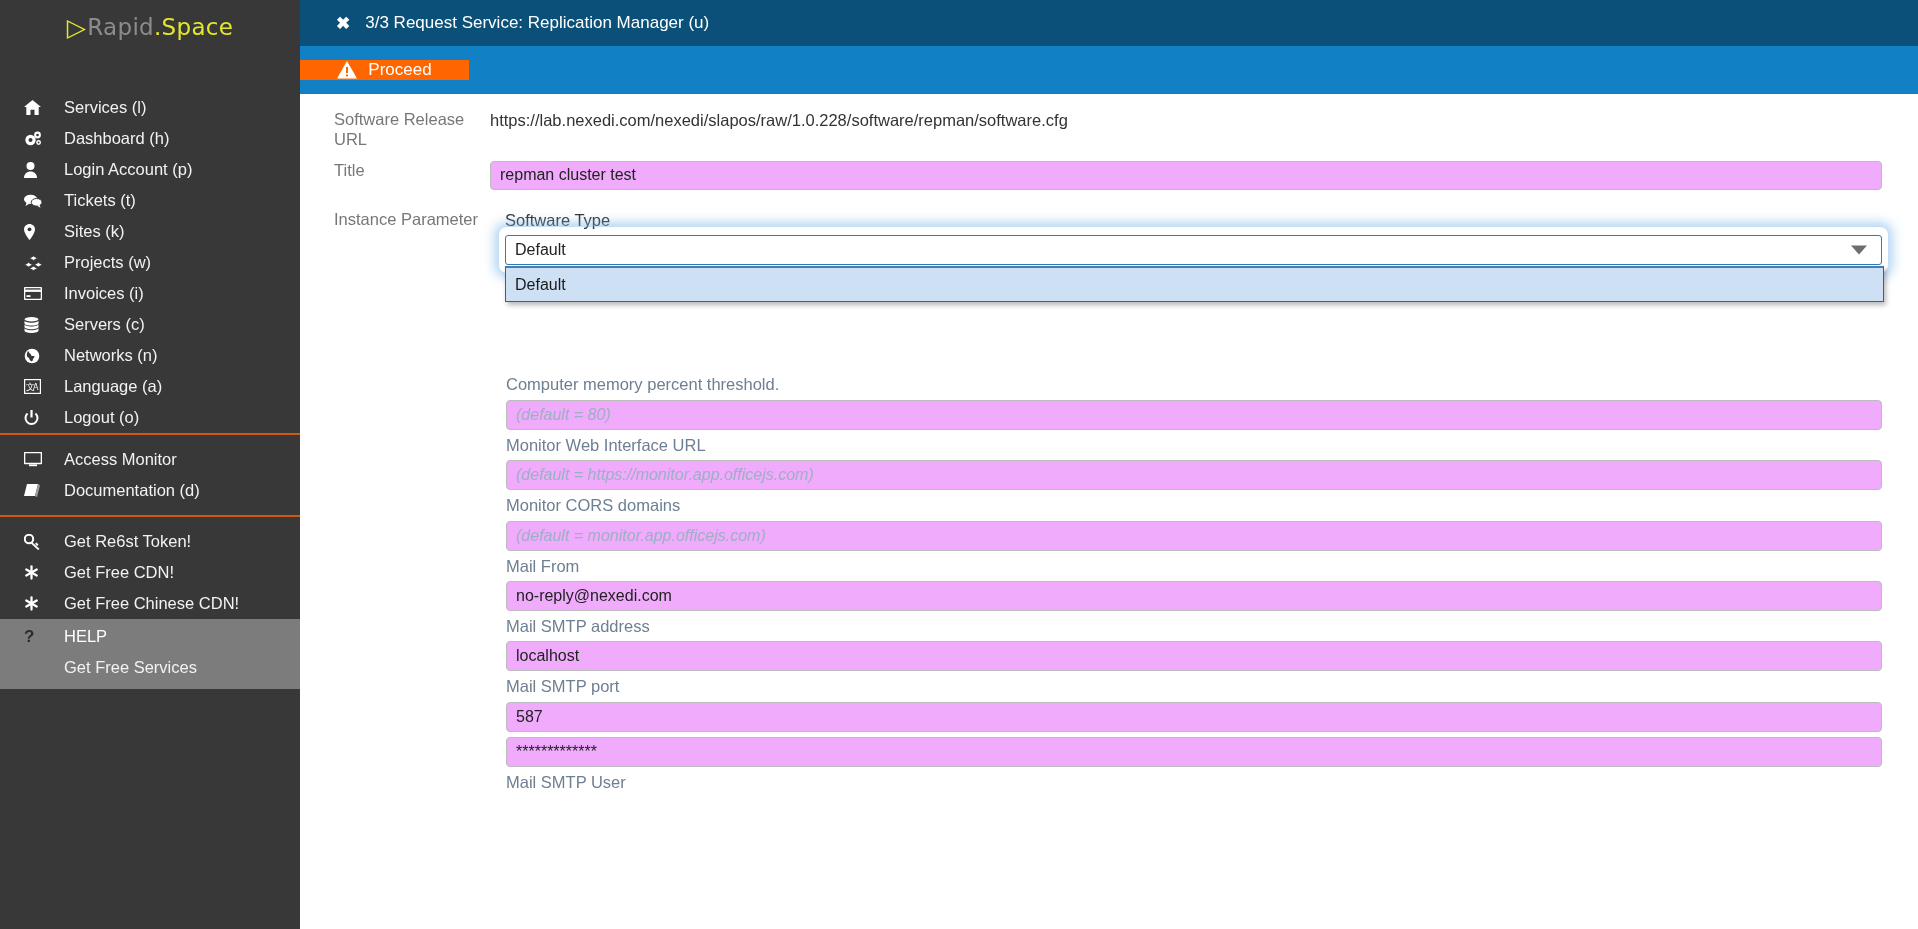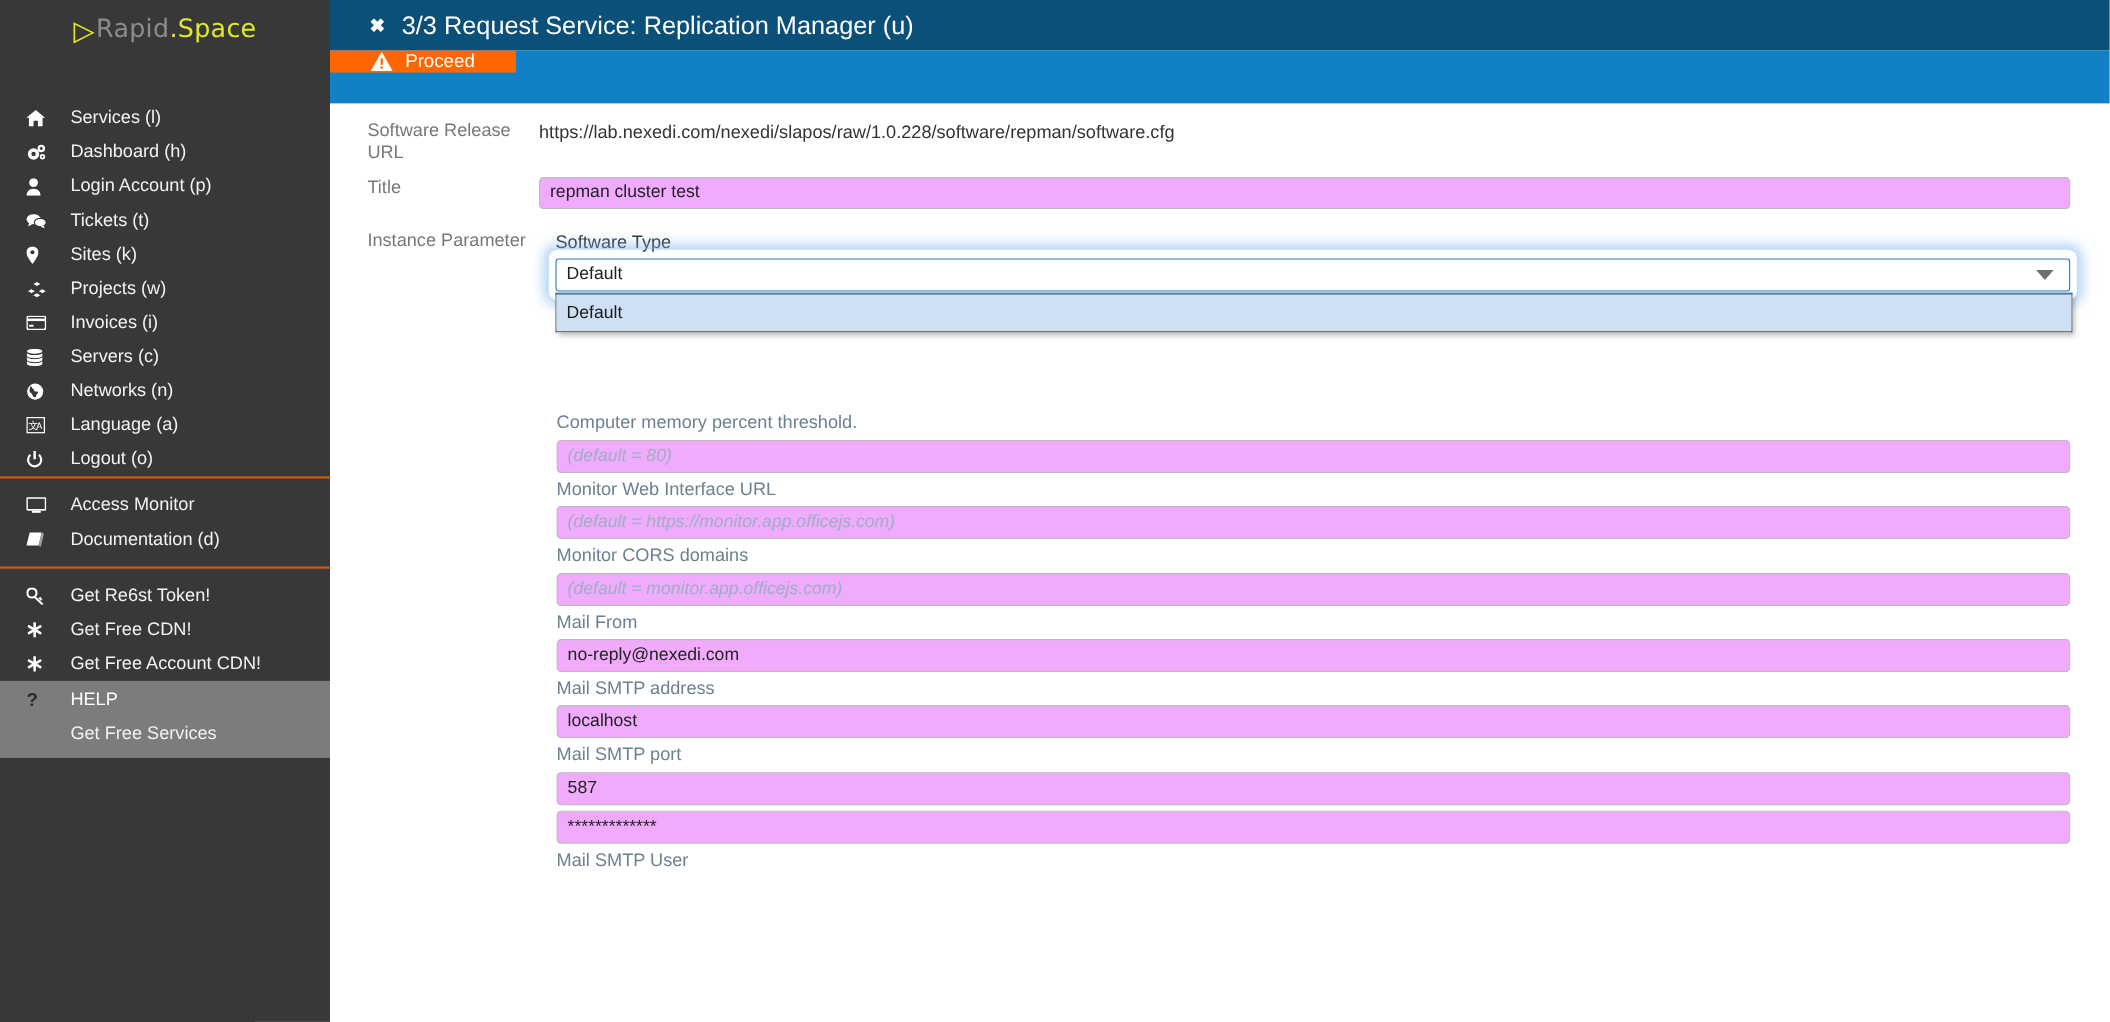--- a/index.html
+++ b/index.html
@@ -77,25 +77,25 @@
   #topbar {
     height: 46px; background: #0b5078;
     display: flex; align-items: center;
     padding-left: 36px;
     color: #ffffff;
   }
   #topbar .close {
     font-size: 17px; margin-right: 15px; line-height: 1;
     cursor: pointer; font-weight: bold;
   }
-  #topbar .title { font-size: 23px; }
+  #topbar .title { font-size: 17px; }
 
   #actionbar {
     height: 48px; background: #1180c4;
-    display: flex; align-items: flex-start;
+    display: flex; align-items: center;
   }
   #proceed {
     background: #ff6600;
     width: 169px;
     display: flex; align-items: center; justify-content: center;
     color: #fff; font-size: 17px;
     cursor: pointer;
   }
   #proceed .warn {
     width: 20px; height: 18px; margin-right: 11px;
@@ -395,21 +395,21 @@
       <div class="nav-item">
         <span class="ico">
           <svg width="15" height="15" viewBox="0 0 15 15">
             <g stroke="#fff" stroke-width="2.3" stroke-linecap="round">
               <line x1="7.5" y1="1.5" x2="7.5" y2="13.5"></line>
               <line x1="2.3" y1="4.5" x2="12.7" y2="10.5"></line>
               <line x1="2.3" y1="10.5" x2="12.7" y2="4.5"></line>
             </g>
           </svg>
         </span>
-        <span class="lbl">Get Free Account CDN!</span>
+        <span class="lbl">Get Free Chinese CDN!</span>
       </div>
     </div>
 
     <div class="nav-help-block">
       <div class="nav-item help">
         <span class="ico">?</span>
         <span class="lbl">HELP</span>
       </div>
       <div class="nav-item sub">
         <span class="lbl">Get Free Services</span>

